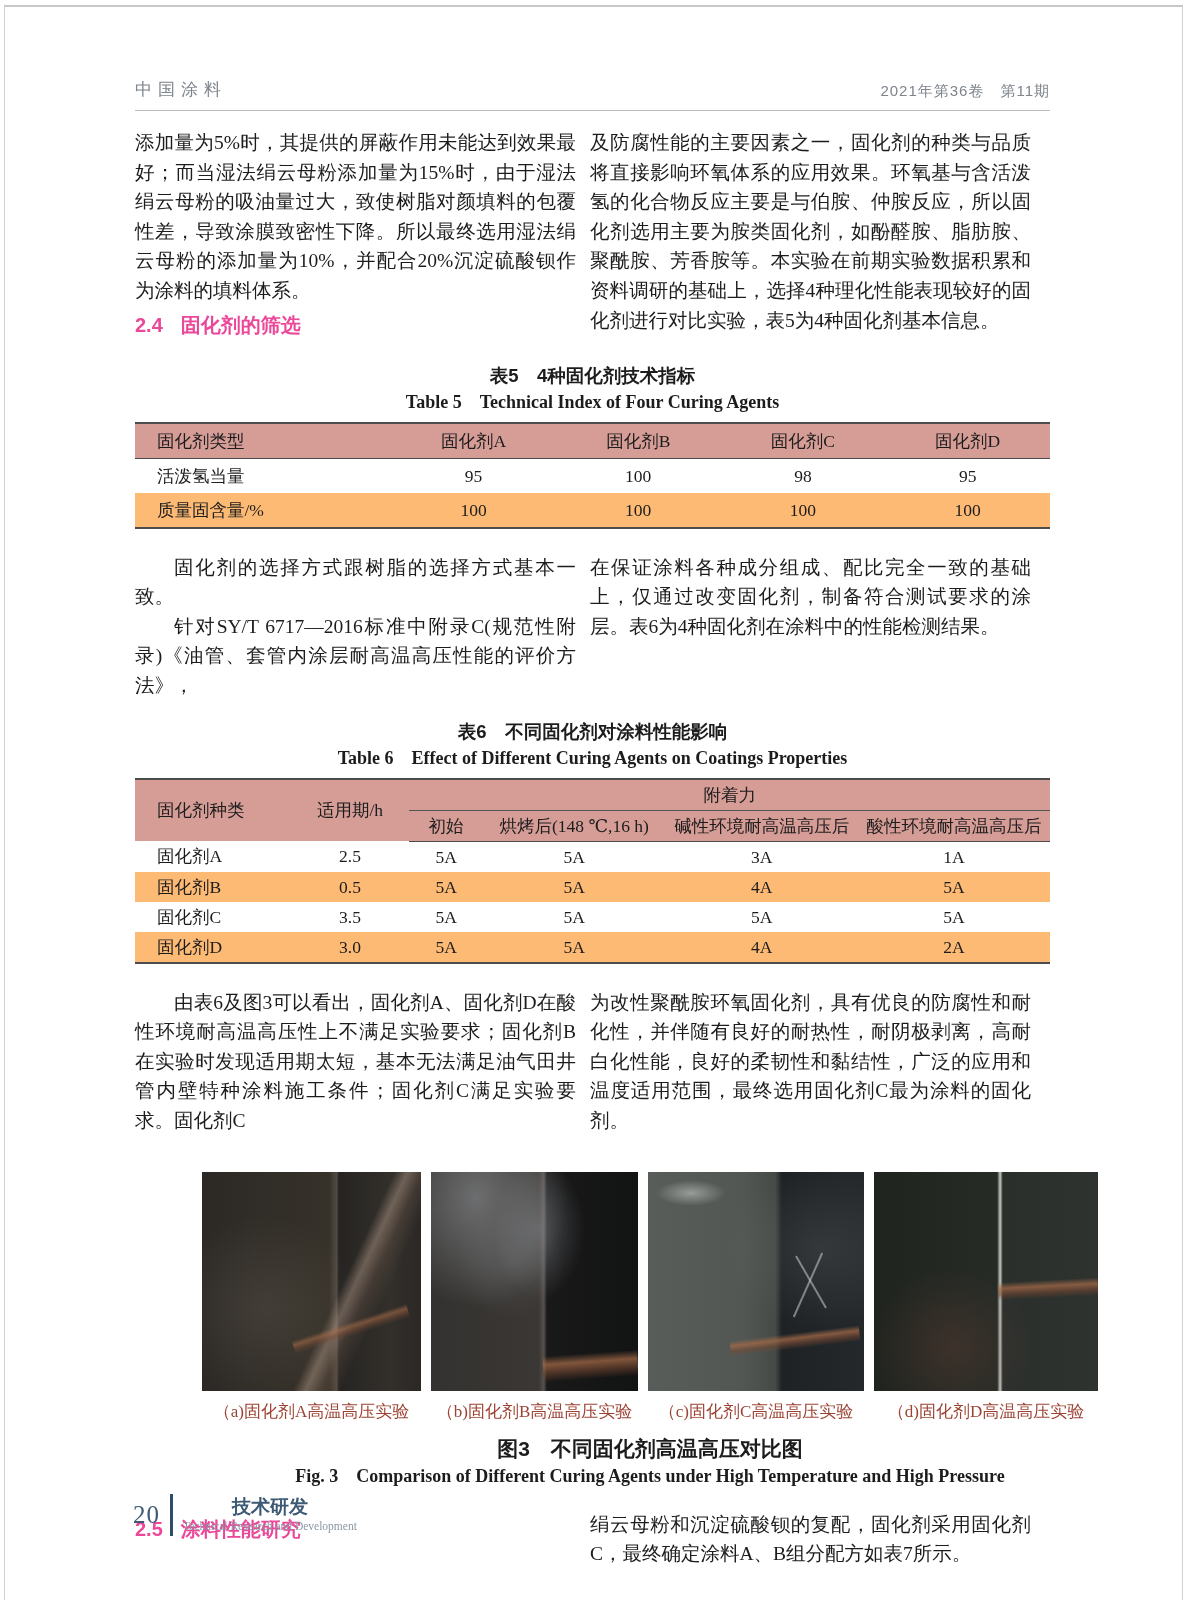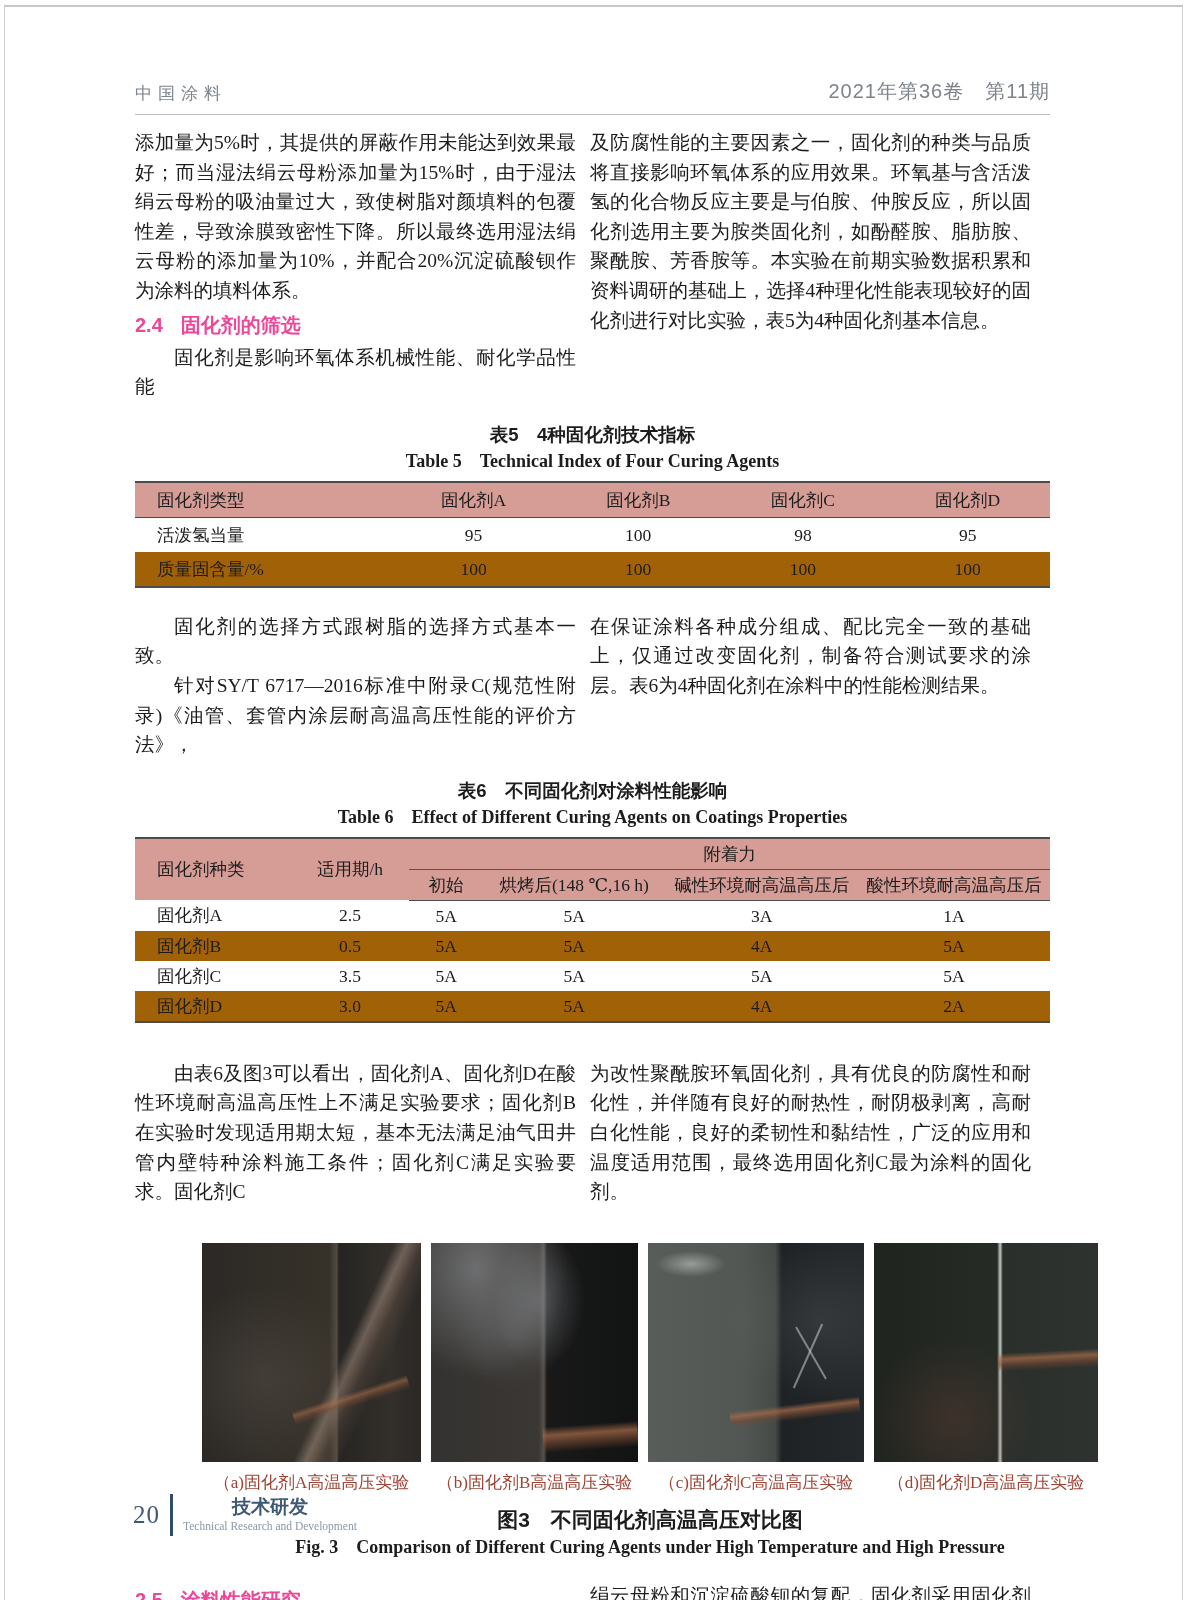--- a/index.html
+++ b/index.html
@@ -9,42 +9,42 @@
     overflow:hidden;
   }
   .scan-frame{position:absolute;left:4px;top:5px;right:4px;bottom:0;
     border-left:1px solid #d2d2d2;border-right:1px solid #d2d2d2;border-top:2px solid #c7c7c7;}
   
   .page-header{position:absolute;top:78px;left:135px;width:915px;
     display:flex;justify-content:space-between;align-items:flex-end;
     border-bottom:1px solid #b9bdc1;padding-bottom:9px;
     font-family:"Liberation Sans","DejaVu Sans",sans-serif;color:#7d848b;}
   .journal-name{font-size:17px;letter-spacing:6px;}
-  .issue-info{font-size:20px;letter-spacing:1px;}
+  .issue-info{font-size:15px;letter-spacing:1px;}
   
   .main{position:absolute;top:128px;left:135px;width:915px;}
   .twocol{display:flex;gap:14px;}
   .col{width:441px;font-size:19.5px;line-height:29.6px;text-align:justify;}
   .para{margin:0;}
   .para.indent{text-indent:2em;}
   .sec-head{font-family:"Liberation Sans","DejaVu Sans",sans-serif;
     font-weight:bold;color:#ec4899;font-size:20px;line-height:32px;margin:3px 0 2px 0;}
   .sec-head .sec-num{margin-right:18px;}
   
   .tbl-block{margin-top:20px;}
   .tbl-title-cn{text-align:center;font-weight:bold;font-size:18.5px;line-height:26px;
     font-family:"Liberation Sans","DejaVu Sans",sans-serif;}
   .tbl-title-en{text-align:center;font-weight:bold;font-size:18px;line-height:27px;margin-bottom:6px;}
   table{width:915px;border-collapse:collapse;font-size:17.5px;
     border-top:2px solid #4c4c4c;border-bottom:2px solid #4c4c4c;}
   th,td{font-weight:normal;padding:4px 4px;text-align:center;line-height:22px;}
   .hdr-row th{background:#d69d97;margin-top:39px;}
   .t-left{text-align:left;padding-left:22px;}
   .rule-under th{border-bottom:1px solid #4c4c4c;}
-  tr.alt td{background:#a16207;}
+  tr.alt td{background:#fdba74;}
   .group-th{border-bottom:1px solid #555;}
   #table5 th,#table5 td{height:26px;}
   
   .figure{margin:36px 0 0 21px;width:896px;padding-left:46px;}
   .photo-row{display:flex;gap:10px;}
   .photo{height:219px;position:relative;overflow:hidden;}
   .photo-a{width:220px;background:
     radial-gradient(circle at 28% 62%, rgba(120,110,100,0.25), transparent 45%),
     linear-gradient(115deg, transparent 60%, rgba(205,175,155,0.40) 64%, rgba(120,95,80,0.28) 69%, transparent 75%),
     linear-gradient(90deg,#2c2926 0%,#363129 58%,#534b42 61.5%,#262422 62.5%,#33302b 86%,#2a2725 100%);}
@@ -96,21 +96,20 @@
 </div>
 
 <div class="main">
 
   <div class="twocol">
     <div class="col">
       <p class="para">添加量为5%时，其提供的屏蔽作用未能达到效果最好；而当湿法绢云母粉添加量为15%时，由于湿法绢云母粉的吸油量过大，致使树脂对颜填料的包覆性差，导致涂膜致密性下降。所以最终选用湿法绢云母粉的添加量为10%，并配合20%沉淀硫酸钡作为涂料的填料体系。</p>
       <div class="sec-head">
         <span class="sec-num">2.4</span><span>固化剂的筛选</span>
       </div>
-      <p class="para indent">固化剂是影响环氧体系机械性能、耐化学品性能</p>
     </div>
     <div class="col">
       <p class="para">及防腐性能的主要因素之一，固化剂的种类与品质将直接影响环氧体系的应用效果。环氧基与含活泼氢的化合物反应主要是与伯胺、仲胺反应，所以固化剂选用主要为胺类固化剂，如酚醛胺、脂肪胺、聚酰胺、芳香胺等。本实验在前期实验数据积累和资料调研的基础上，选择4种理化性能表现较好的固化剂进行对比实验，表5为4种固化剂基本信息。</p>
     </div>
   </div>
 
   <div class="tbl-block">
     <div class="tbl-title-cn">表5　4种固化剂技术指标</div>
     <div class="tbl-title-en">Table 5　Technical Index of Four Curing Agents</div>
     <table id="table5">
@@ -199,21 +198,21 @@
           <td>3.0</td>
           <td>5A</td>
           <td>5A</td>
           <td>4A</td>
           <td>2A</td>
         </tr>
       </tbody>
     </table>
   </div>
 
-  <div class="twocol" style="margin-top:36px">
+  <div class="twocol" style="margin-top:24px">
     <div class="col">
       <p class="para indent">由表6及图3可以看出，固化剂A、固化剂D在酸性环境耐高温高压性上不满足实验要求；固化剂B在实验时发现适用期太短，基本无法满足油气田井管内壁特种涂料施工条件；固化剂C满足实验要求。固化剂C</p>
     </div>
     <div class="col">
       <p class="para">为改性聚酰胺环氧固化剂，具有优良的防腐性和耐化性，并伴随有良好的耐热性，耐阴极剥离，高耐白化性能，良好的柔韧性和黏结性，广泛的应用和温度适用范围，最终选用固化剂C最为涂料的固化剂。</p>
     </div>
   </div>
 
   <div class="figure">
     <div class="photo-row">

